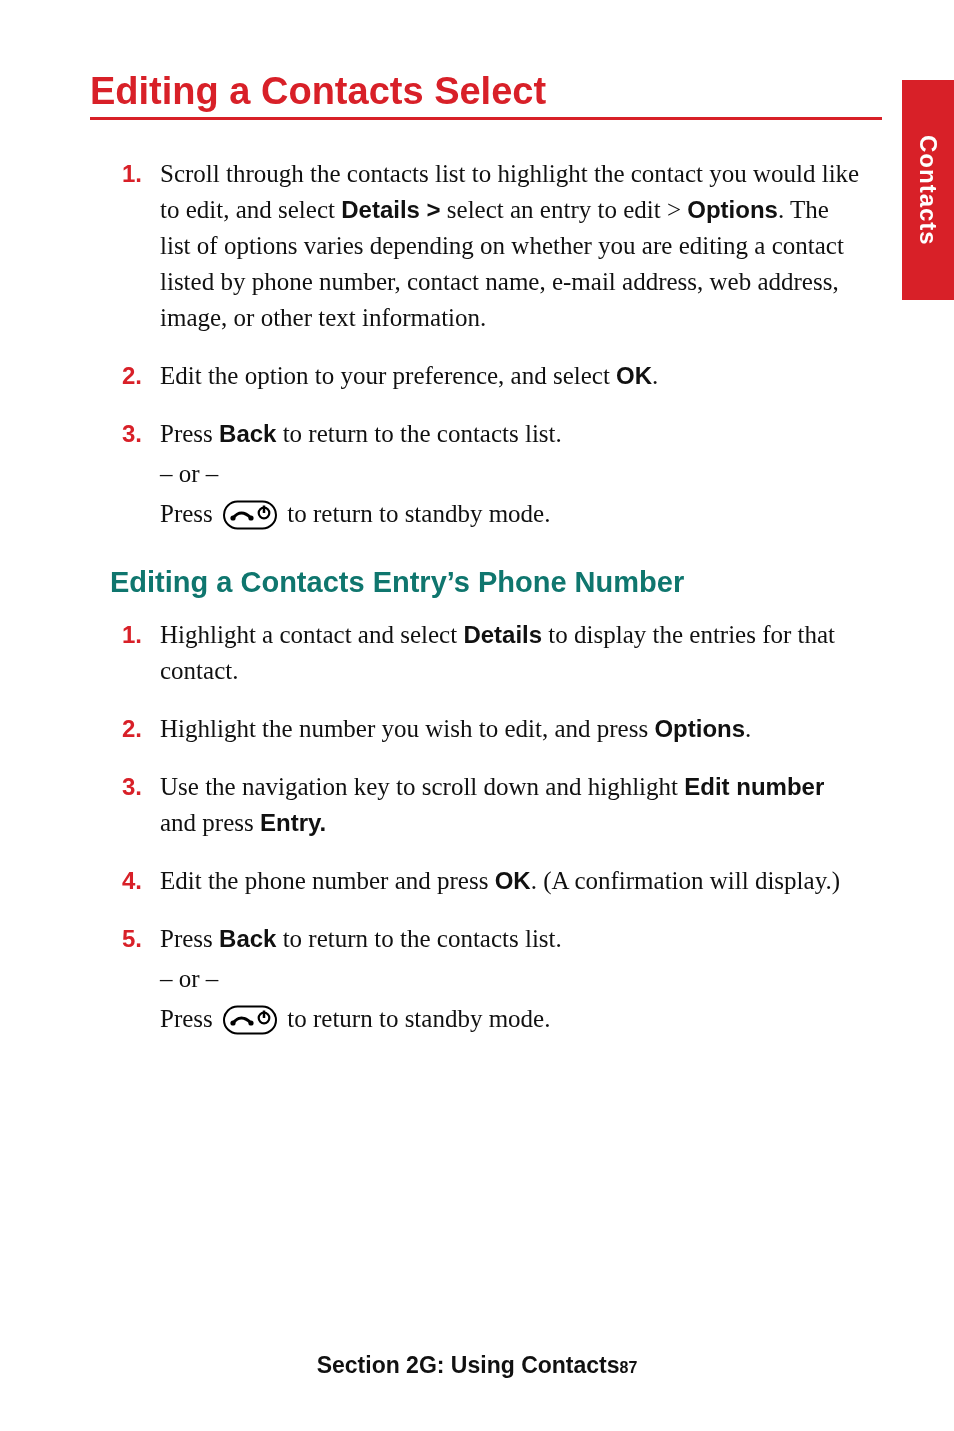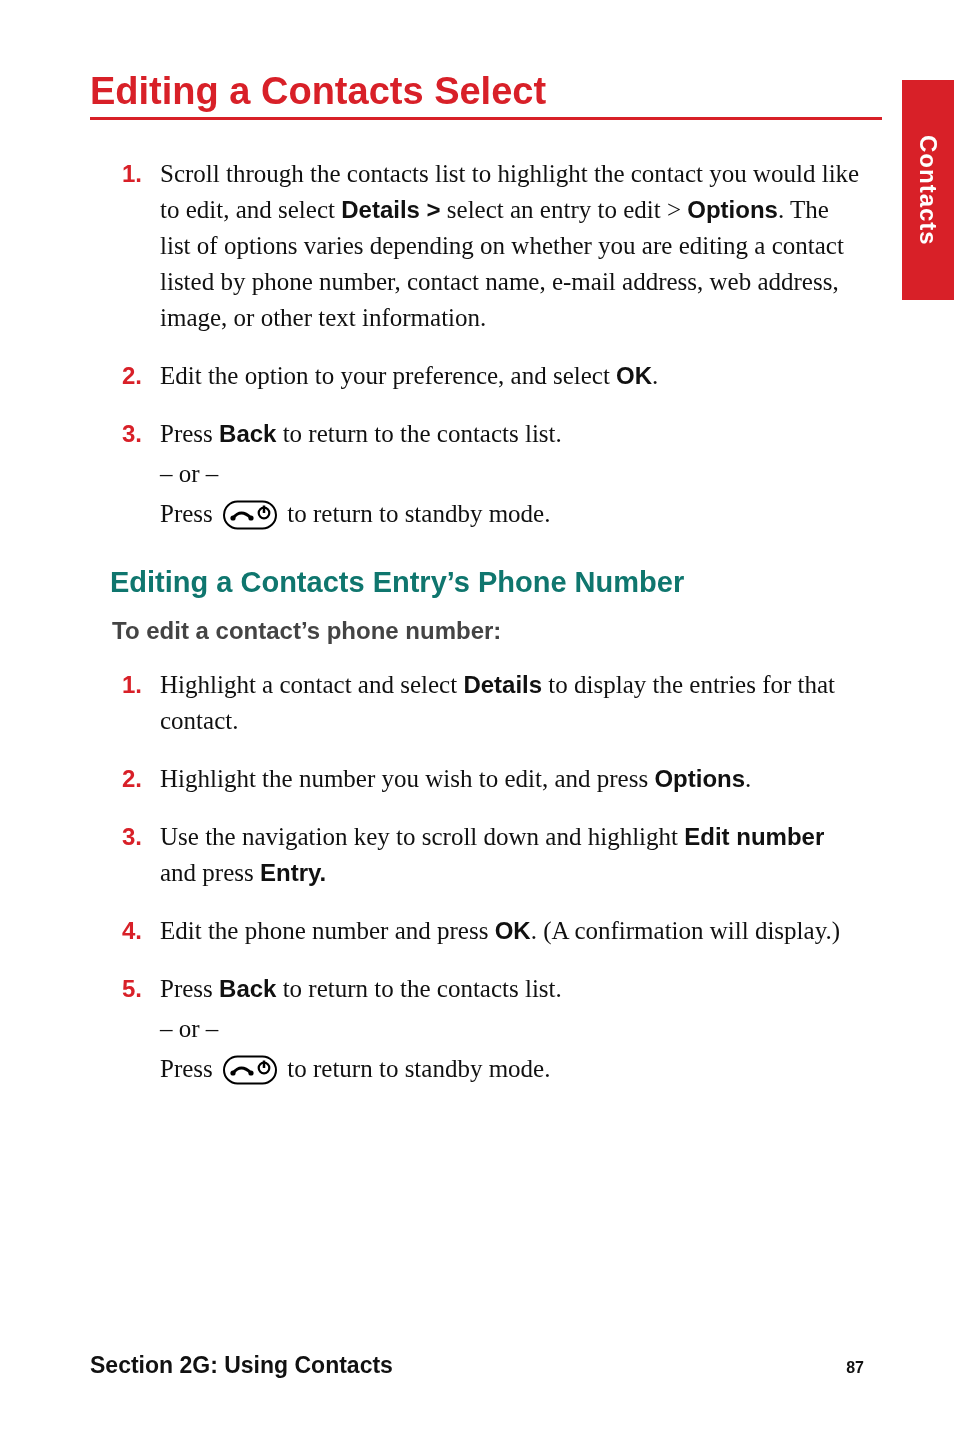--- a/index.html
+++ b/index.html
@@ -93,21 +93,21 @@
     font-size: 24px;
     color: #444;
     margin: 0 0 22px 22px;
   }
   .footer {
     position: absolute;
     bottom: 52px;
     left: 90px;
     right: 90px;
     display: flex;
-    justify-content: space-between;
+    justify-content: center;
     align-items: baseline;
     font-family: Arial, Helvetica, sans-serif;
     font-weight: bold;
     font-size: 23px;
   }
   .footer .page-num {
     font-size: 16px;
   }
   svg.end-key {
     vertical-align: -8px;
@@ -147,21 +147,20 @@
               <path d="M10 18 q8 -10 18 0" fill="none" stroke="#000" stroke-width="3" stroke-linecap="round"></path>
               <circle cx="10" cy="18" r="2.6" fill="#000"></circle>
               <circle cx="28" cy="18" r="2.6" fill="#000"></circle>
               <circle cx="41" cy="13" r="5.3" fill="none" stroke="#000" stroke-width="2.2"></circle>
               <line x1="41" y1="5.5" x2="41" y2="13" stroke="#000" stroke-width="2.5"></line>
             </svg></span> to return to standby mode.</div>
       </li>
     </ol>
 
   <h2 class="sub">Editing a Contacts Entry’s Phone Number</h2>
-  <p class="lead">To edit a contact’s phone number:</p>
 
   <ol class="steps" id="steps2">
       <li>
         <span class="num">1.</span>
         <div>Highlight a contact and select <span class="b">Details</span> to display the entries for that contact.</div>
       </li>
       <li>
         <span class="num">2.</span>
         <div>Highlight the number you wish to edit, and press <span class="b">Options</span>.</div>
       </li>

